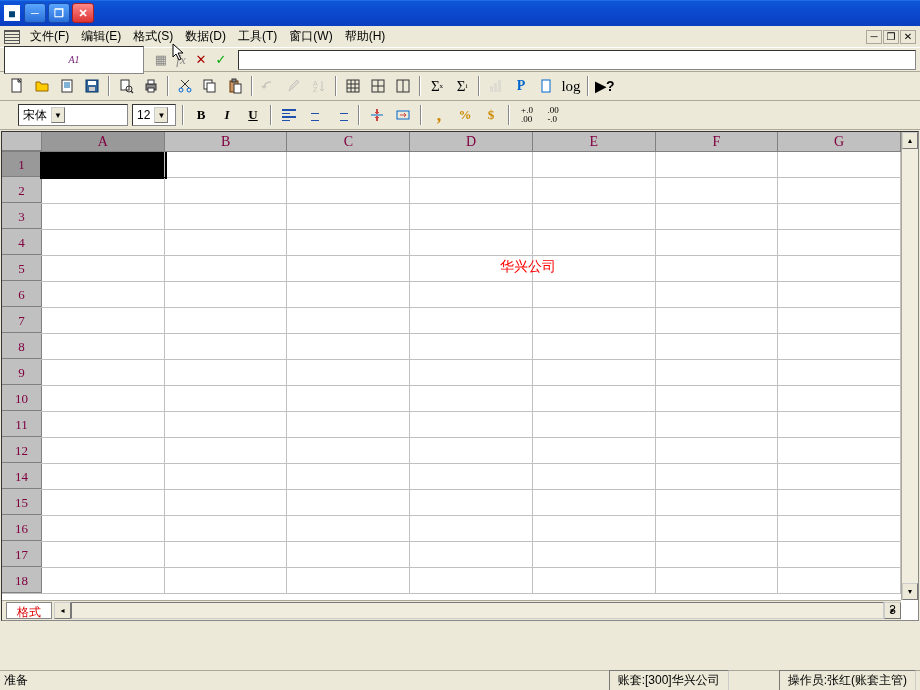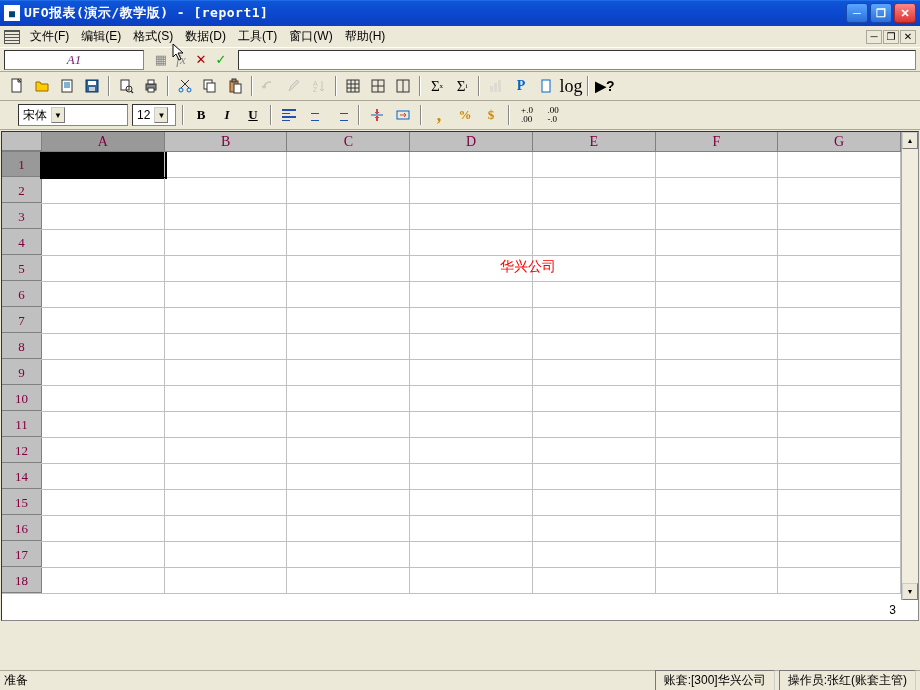--- a/index.html
+++ b/index.html
@@ -10,21 +10,21 @@
 .win-btns { display: flex; gap: 2px; }
 .win-btn { width: 22px; height: 20px; background: linear-gradient(to bottom, #5aa6ff, #2a6fd8); border: 1px solid #1a4aa8; border-radius: 3px; display: flex; align-items: center; justify-content: center; color: white; font-size: 11px; cursor: pointer; font-family: Arial; }
 .win-btn.close { background: linear-gradient(to bottom, #f88, #d33); border-color: #a22; font-weight: bold; }
 .menubar { height: 22px; background: #ece9d8; display: flex; align-items: center; padding: 0 4px; border-bottom: 1px solid #fff; }
 .menu-icon { width: 16px; height: 14px; border: 1px solid #555; background: repeating-linear-gradient(to bottom, #555 0 1px, transparent 1px 3px); margin-right: 4px; }
 .menu-item { padding: 2px 6px; cursor: pointer; font-size: 12px; }
 .mdi-btns { margin-left: auto; display: flex; gap: 0; }
 .mdi-btn { width: 16px; height: 14px; border: 1px solid #aca899; background: #ece9d8; display: flex; align-items: center; justify-content: center; font-size: 10px; cursor: pointer; font-family: Arial; margin-left: 1px; }
 .cursor-arrow { position: absolute; left: 172px; top: 43px; width: 16px; height: 20px; pointer-events: none; z-index: 100; }
 .formula-row { height: 24px; background: #ece9d8; display: flex; align-items: center; padding: 2px 4px; gap: 4px; border-bottom: 1px solid #aca899; }
-.cell-ref-box { width: 140px; height: 20px; background: #fff; border: 1px inset #888; display: flex; align-items: center; justify-content: center; color: #701a75; font-family: "Times New Roman", serif; font-style: italic; font-size: 13px; }
+.cell-ref-box { width: 140px; height: 28px; background: #fff; border: 1px inset #888; display: flex; align-items: center; justify-content: center; color: #701a75; font-family: "Times New Roman", serif; font-style: italic; font-size: 10px; }
 .formula-icons { display: flex; gap: 2px; padding: 0 4px; }
 .formula-icon { width: 18px; height: 18px; display: flex; align-items: center; justify-content: center; font-size: 13px; color: #888; cursor: pointer; }
 .formula-icon.fx { font-style: italic; font-family: "Times New Roman"; }
 .formula-input { flex: 1; height: 20px; background: #fff; border: 1px inset #888; padding: 0 4px; }
 .toolbar { background: #ece9d8; padding: 3px 6px; display: flex; align-items: center; gap: 3px; border-bottom: 1px solid #aca899; }
 .tb-btn { width: 22px; height: 22px; display: flex; align-items: center; justify-content: center; cursor: pointer; border: 1px solid transparent; font-size: 14px; }
 .tb-sep { width: 2px; height: 20px; margin: 0 2px; border-left: 1px solid #888; border-right: 1px solid #fff; }
 .tb-btn.disabled { opacity: 0.45; }
 .format-bar { background: #ece9d8; padding: 3px 18px; display: flex; align-items: center; gap: 4px; border-bottom: 1px solid #aca899; }
 .combo { height: 22px; background: #fff; border: 1px inset #888; display: flex; align-items: center; padding: 0 2px 0 4px; font-size: 12px; }
@@ -49,33 +49,32 @@
 .vscroll { position: absolute; right: 0; top: 0; bottom: 20px; width: 17px; background: #ece9d8; border-left: 1px solid #aca899; }
 .vscroll .sbtn { height: 17px; background: #ece9d8; border: 1px outset #ccc; display: flex; align-items: center; justify-content: center; font-size: 8px; cursor: pointer; }
 .vscroll .track { position: absolute; top: 17px; bottom: 17px; left: 0; right: 0; background: #f0ecde; }
 .vscroll .sbtn.down { position: absolute; bottom: 0; left: 0; right: 0; }
 .hscroll-row { position: absolute; bottom: 0; left: 0; right: 17px; height: 20px; display: flex; background: #ece9d8; border-top: 1px solid #aca899; }
 .sheet-tab { padding: 1px 10px; border: 1px solid #888; background: #fff; color: #d00; font-size: 12px; margin: 1px 2px 0 4px; cursor: pointer; height: 17px; }
 .hscroll-row .nav { width: 17px; height: 17px; background: #ece9d8; border: 1px outset #ccc; display: flex; align-items: center; justify-content: center; font-size: 8px; cursor: pointer; margin-top: 1px; }
 .hscroll-row .htrack { flex: 1; background: #f0ecde; margin: 1px 0; border: 1px inset #ccc; }
 .watermark { position: absolute; left: 498px; top: 106px; color: #f00; font-size: 14px; pointer-events: none; z-index: 5; }
 .page-num { position: absolute; right: 22px; bottom: 3px; font-size: 12px; }
-.statusbar { position: absolute; bottom: 0; left: 0; right: 0; height: 20px; background: #ece9d8; border-top: 1px solid #aca899; display: flex; align-items: center; font-size: 12px; padding: 0 4px; }
+.statusbar { position: absolute; bottom: 0; left: 0; right: 0; height: 20px; background: #ece9d8; border-top: 1px solid #aca899; display: flex; align-items: center; font-size: 12px; padding: 0 4px; gap: 46px; }
 .status-left { flex: 1; }
 .status-seg { border: 1px inset #ccc; padding: 1px 8px; margin-left: 4px; }
 svg.ico { width: 16px; height: 16px; }
 .align-ico { display: inline-flex; flex-direction: column; gap: 2px; width: 14px; }
 .align-ico span { height: 1.5px; background: #2050b0; }
 </style>
 </head>
 <body>
 
 <div class="titlebar">
   <div class="app-icon">■</div>
-  <div class="title-text">UFO报表(演示/教学版) - [report1]</div>
   <div class="win-btns">
     <div class="win-btn">─</div>
     <div class="win-btn">❐</div>
     <div class="win-btn close">✕</div>
   </div>
 </div>
 
 <div class="menubar">
   <div class="menu-icon"></div>
   <div class="menu-item">文件(F)</div>
@@ -222,21 +221,21 @@
         <rect x="6" y="5" width="3" height="9" fill="#ccc"></rect>
         <rect x="10" y="2" width="3" height="12" fill="#ccc"></rect>
       </svg>
     </div>
   <div class="tb-btn" style="color:#06c;font-weight:bold;font-family:'Times New Roman'">P</div>
   <div class="tb-btn">
       <svg class="ico" viewBox="0 0 16 16">
         <rect x="4" y="2" width="8" height="12" fill="#fff" stroke="#06c"></rect>
       </svg>
     </div>
-  <div class="tb-btn" style="font-family:'Times New Roman';font-size:18px">log</div>
+  <div class="tb-btn" style="font-family:'Times New Roman';font-size:15px">log</div>
   <div class="tb-sep"></div>
   <div class="tb-btn" style="font-weight:bold;font-family:Arial">▶?</div>
 </div>
 
 <div class="format-bar">
   <div class="combo font">
       <span>宋体</span>
       <div class="arrow">▼</div>
     </div>
   <div class="combo size">
@@ -500,20 +499,26 @@
         <div class="cell"></div>
         <div style="width: 17px;"></div>
       </div>
       <div class="watermark">华兴公司</div>
   </div>
   <div class="vscroll">
     <div class="sbtn">▴</div>
     <div class="track"></div>
     <div class="sbtn down">▾</div>
   </div>
+  <div class="hscroll-row">
+    <div class="sheet-tab">格式</div>
+    <div class="nav">◂</div>
+    <div class="htrack"></div>
+    <div class="nav">▸</div>
+  </div>
   <div class="page-num">3</div>
 </div>
 
 <div class="statusbar">
   <div class="status-left">准备</div>
   <div class="status-seg">账套:[300]华兴公司</div>
   <div class="status-seg">操作员:张红(账套主管)</div>
 </div>
 
 </body></html>

